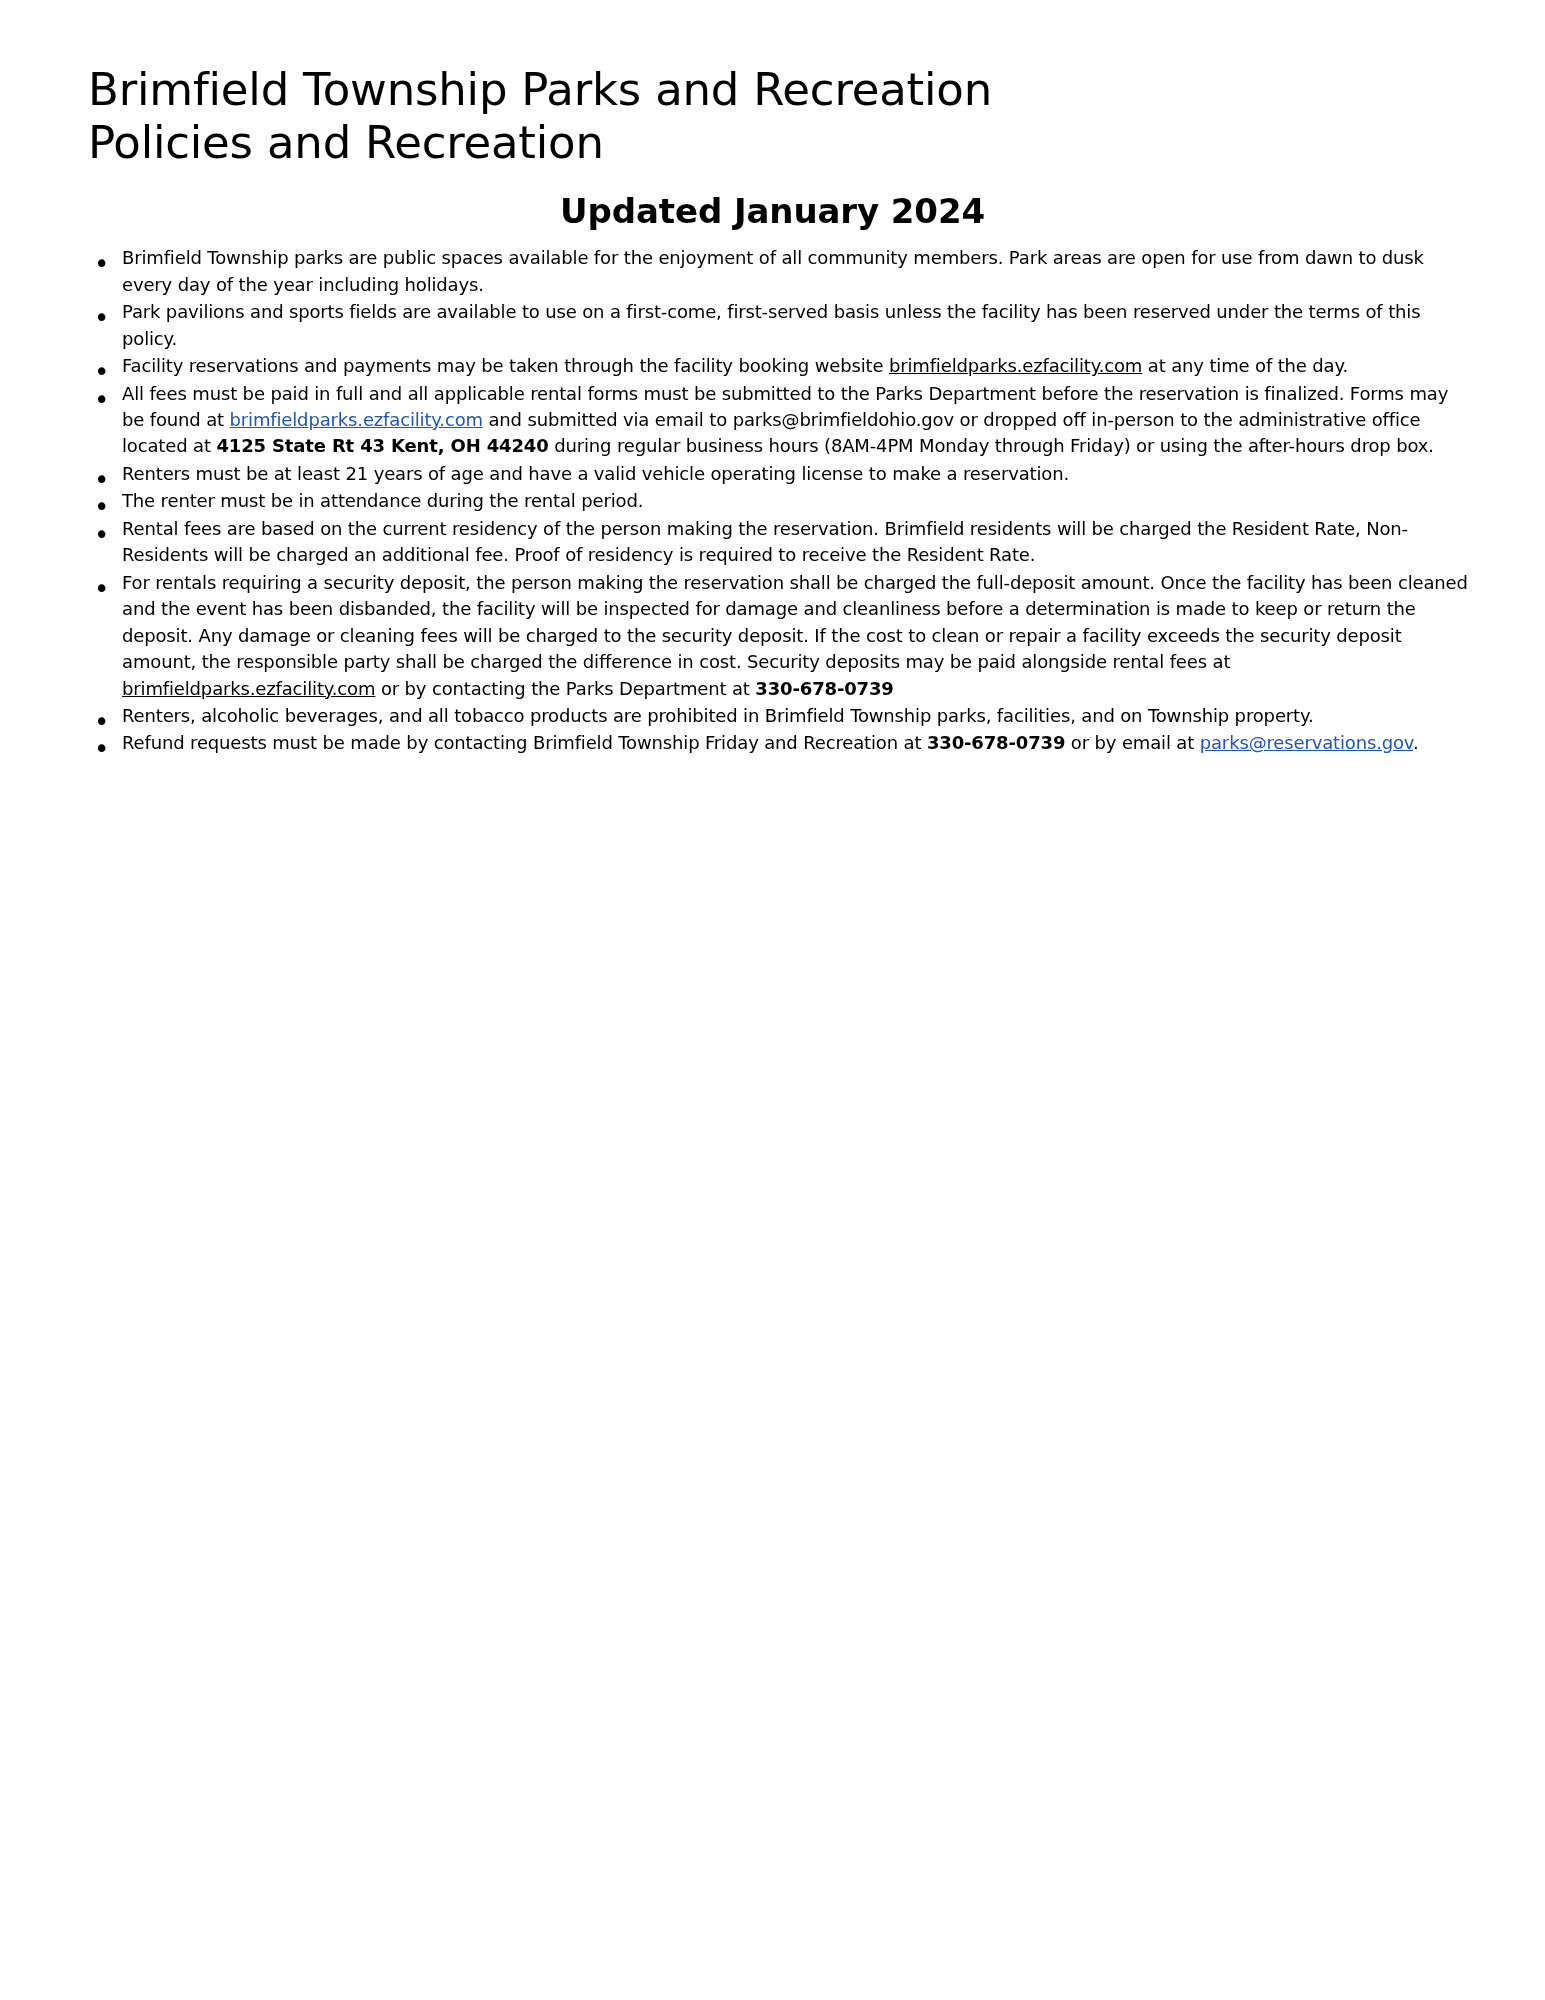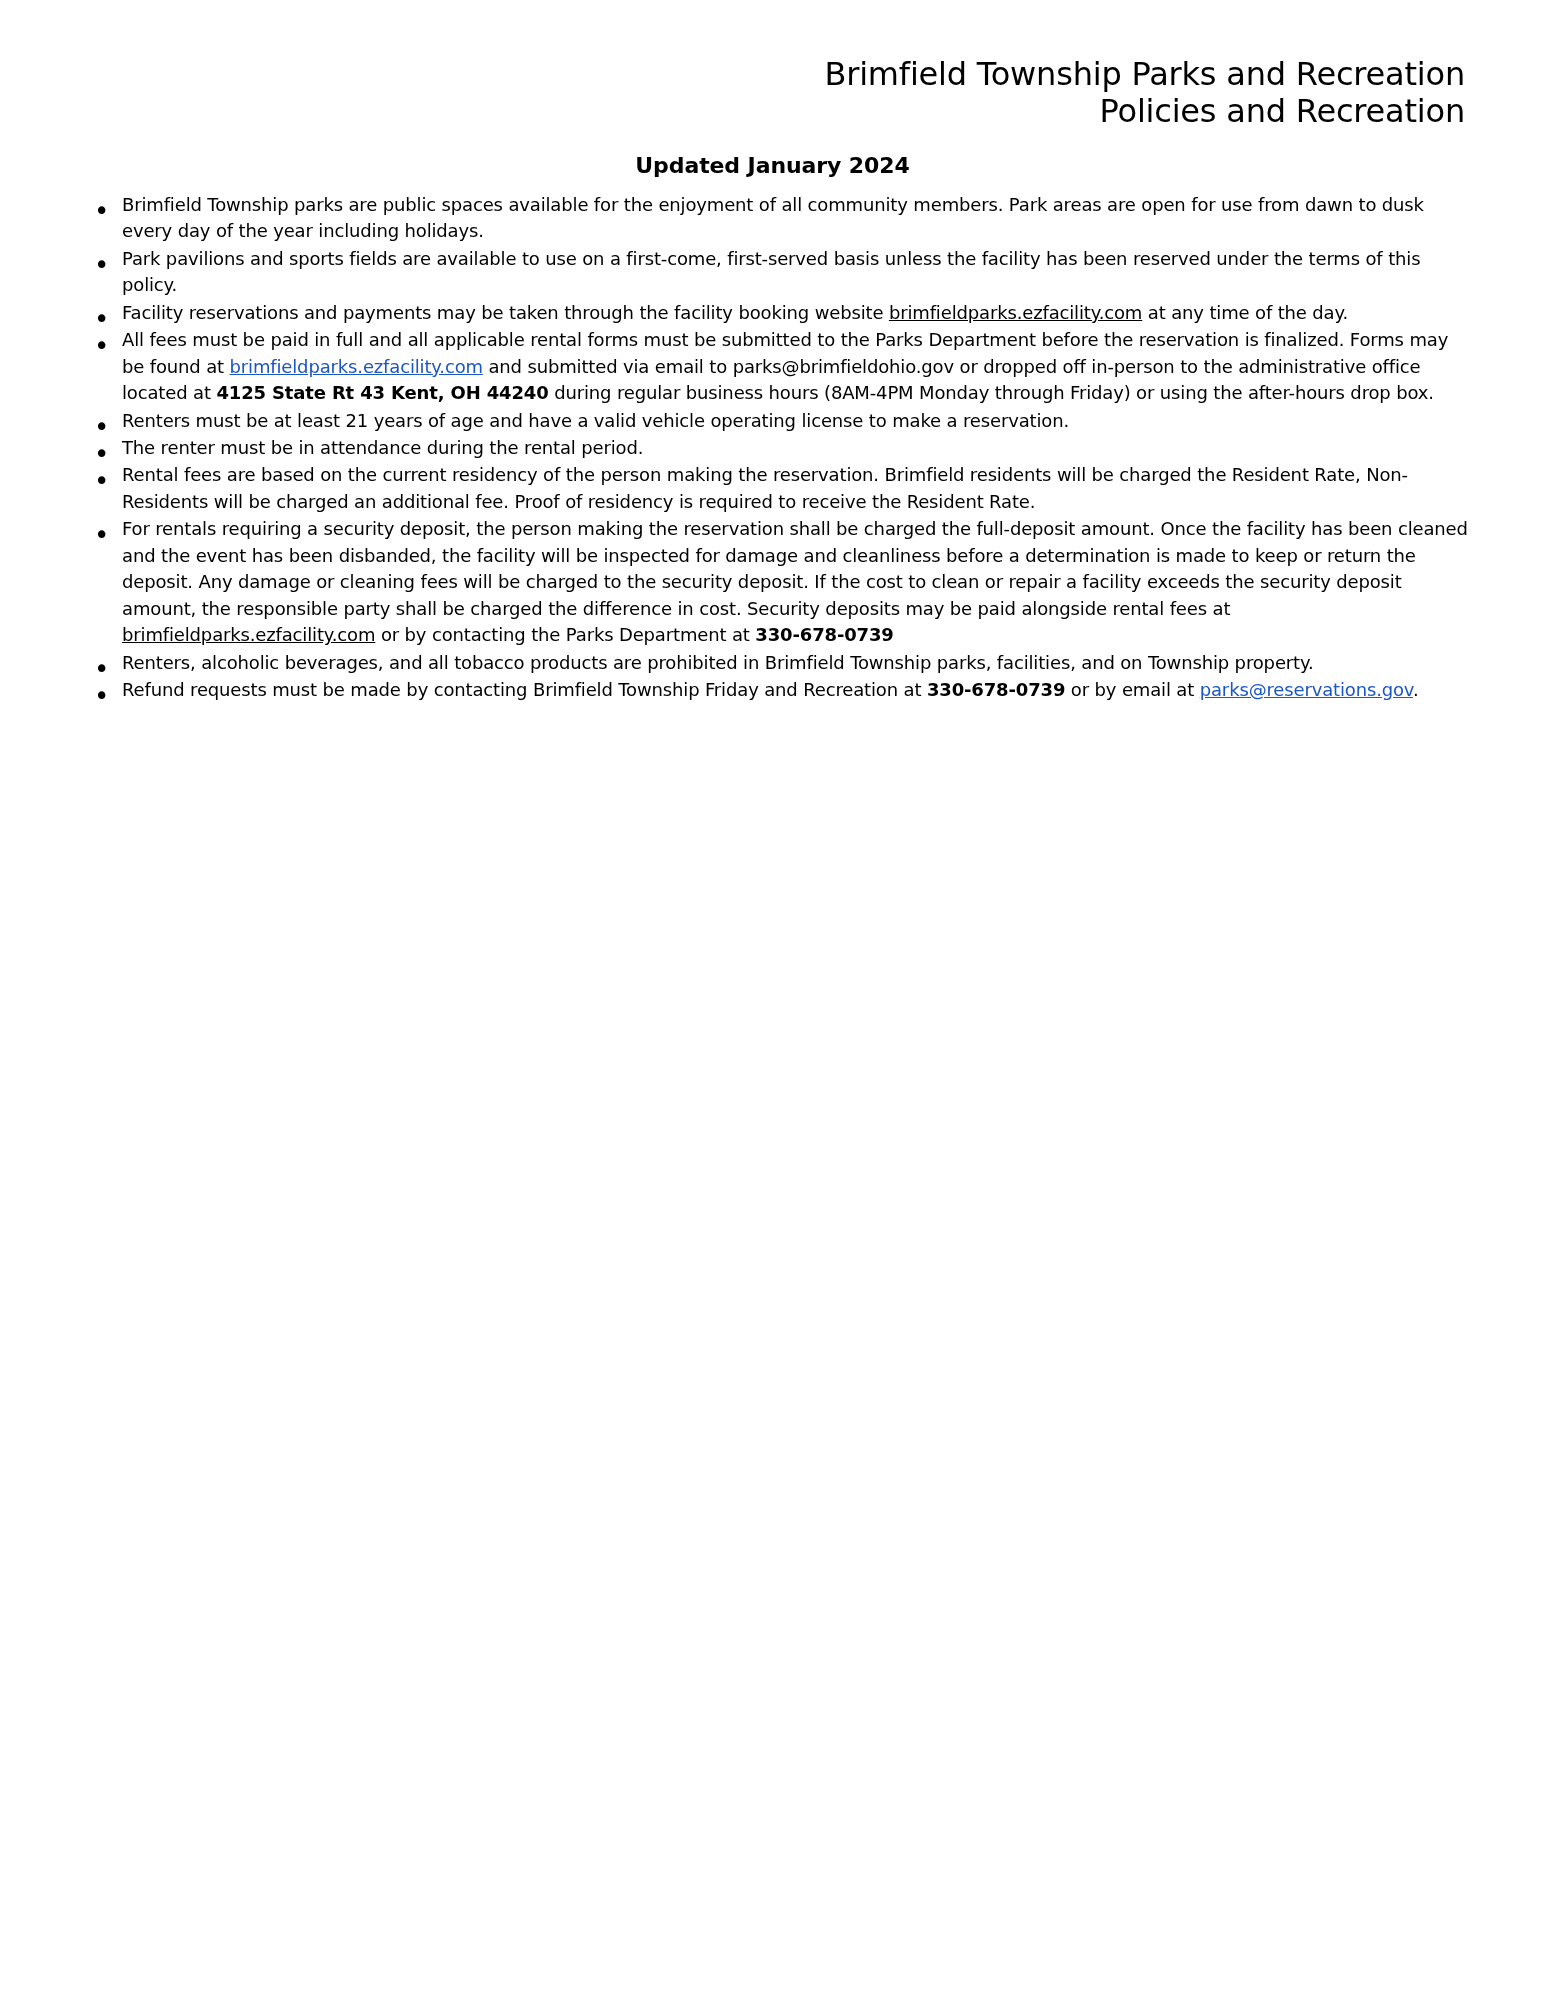--- a/index.html
+++ b/index.html
@@ -12,34 +12,34 @@
     min-height: 2000px;
     font-family: "DejaVu Sans", sans-serif;
     color: #000000;
   }
   .page {
     width: 1545px;
     box-sizing: border-box;
     padding: 40px 72px 20px 72px;
   }
   .doc-title {
-    text-align: right;
-    font-size: 32px;
+    text-align: left;
+    font-size: 45px;
     line-height: 1.17;
     font-weight: 400;
     letter-spacing: -0.2px;
-    margin: 8px;
+    margin: 16px;
     padding-top: 8px;
   }
   .doc-title .line {
     display: block;
   }
   .doc-subtitle {
     text-align: center;
-    font-size: 22px;
+    font-size: 34px;
     font-weight: 700;
     margin: 22px 0 14px 0;
     letter-spacing: -0.1px;
   }
   ul.policy-list {
     list-style: none;
     margin: 0;
     padding: 0;
   }
   ul.policy-list > li {

